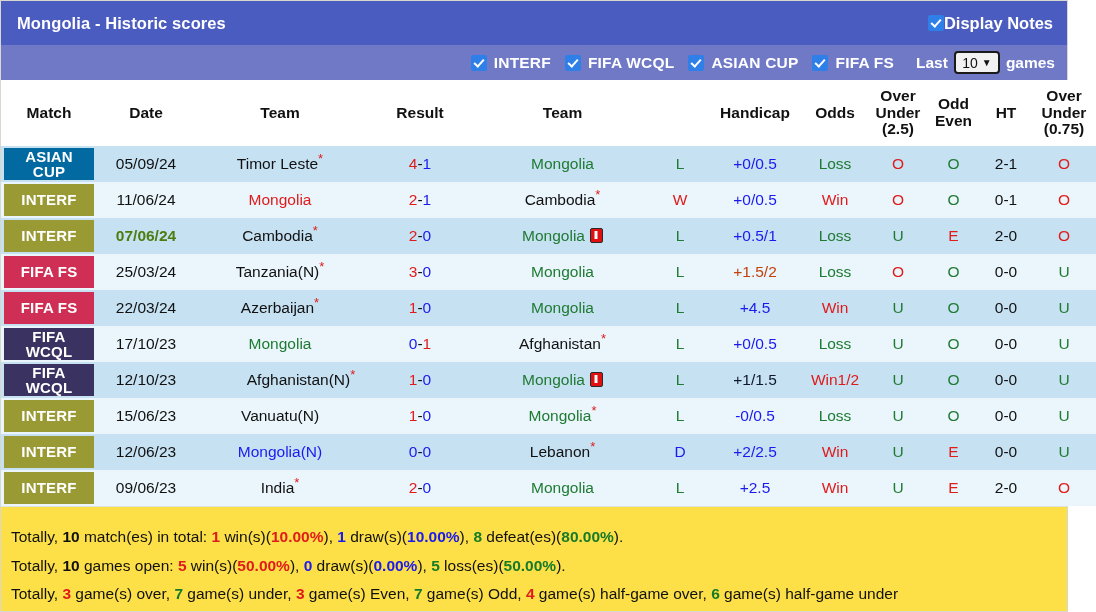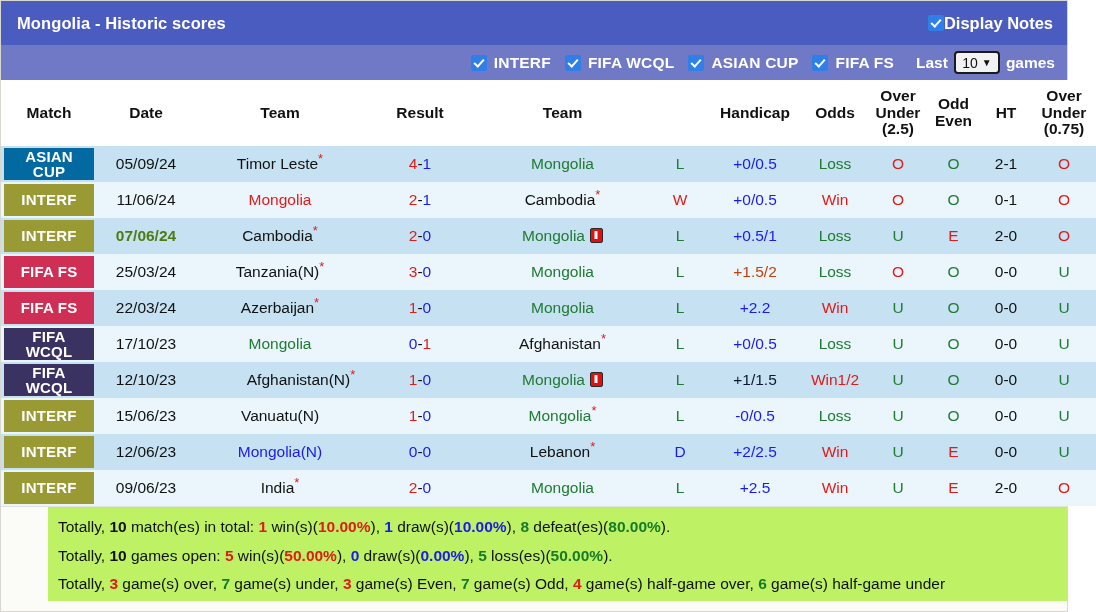--- a/index.html
+++ b/index.html
@@ -156,23 +156,22 @@
     content:"";
     position:absolute;
     left:50%; top:2px;
     transform: translateX(-50%);
     width: 3px; height: 8px;
     background:#ffffff;
   }
 
   
   .summary {
-    padding: 6px 10px 2px 10px;
-    background:#bef264;
-    margin-left:47px;
+    padding: 16px 10px 2px 10px;
+    background:#fde047;
   }
   .summary .line {
     font-size: 15.5px;
     color:#111111;
     line-height: 1.0;
     padding: 6px 0 7px 0;
     white-space: nowrap;
   }
   .n-red   { color:#e01b1b; font-weight:bold; }
   .n-blue  { color:#1a1af0; font-weight:bold; }
@@ -331,21 +330,21 @@
           <td class="badge-cell">
             <div class="badge" style="background: rgb(207, 47, 85);">
               <div>FIFA FS</div>
             </div>
           </td>
           <td style="color: rgb(17, 17, 17);">22/03/24</td>
           <td><span style="color: rgb(17, 17, 17);">Azerbaijan</span><span class="star">*</span></td>
           <td><span style="color: rgb(224, 27, 27);">1</span><span style="color: rgb(17, 17, 17);">-</span><span style="color: rgb(26, 26, 240);">0</span></td>
           <td><span style="color: rgb(31, 122, 50);">Mongolia</span></td>
           <td style="color: rgb(31, 122, 50);">L</td>
-          <td style="color: rgb(26, 26, 240);">+2.2</td>
+          <td style="color: rgb(26, 26, 240);">+4.5</td>
           <td style="color: rgb(224, 27, 27);">Win</td>
           <td style="color: rgb(31, 122, 50);">U</td>
           <td style="color: rgb(31, 122, 50);">O</td>
           <td style="color: rgb(17, 17, 17);">0-0</td>
           <td style="color: rgb(31, 122, 50);">U</td>
         </tr>
         <tr class="row-b">
           <td class="badge-cell">
             <div class="badge two-line" style="background: rgb(58, 50, 96);">
               <div>FIFA<br>WCQL</div>

